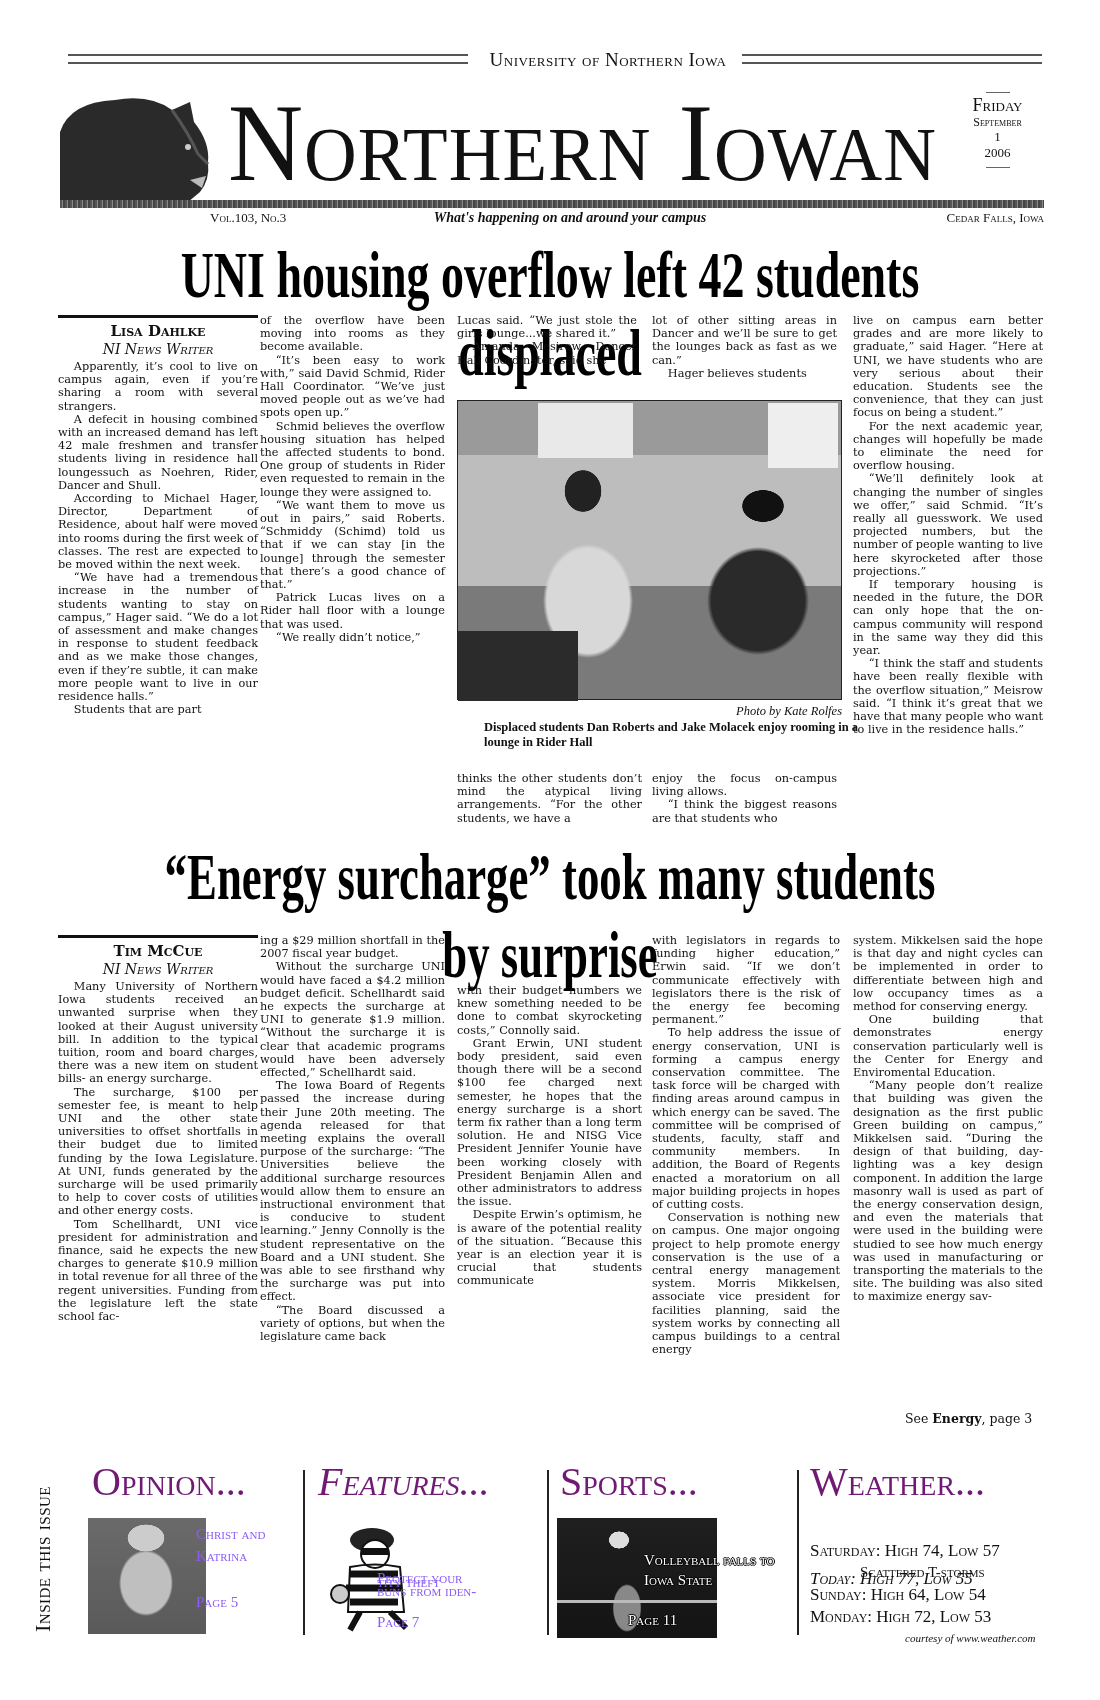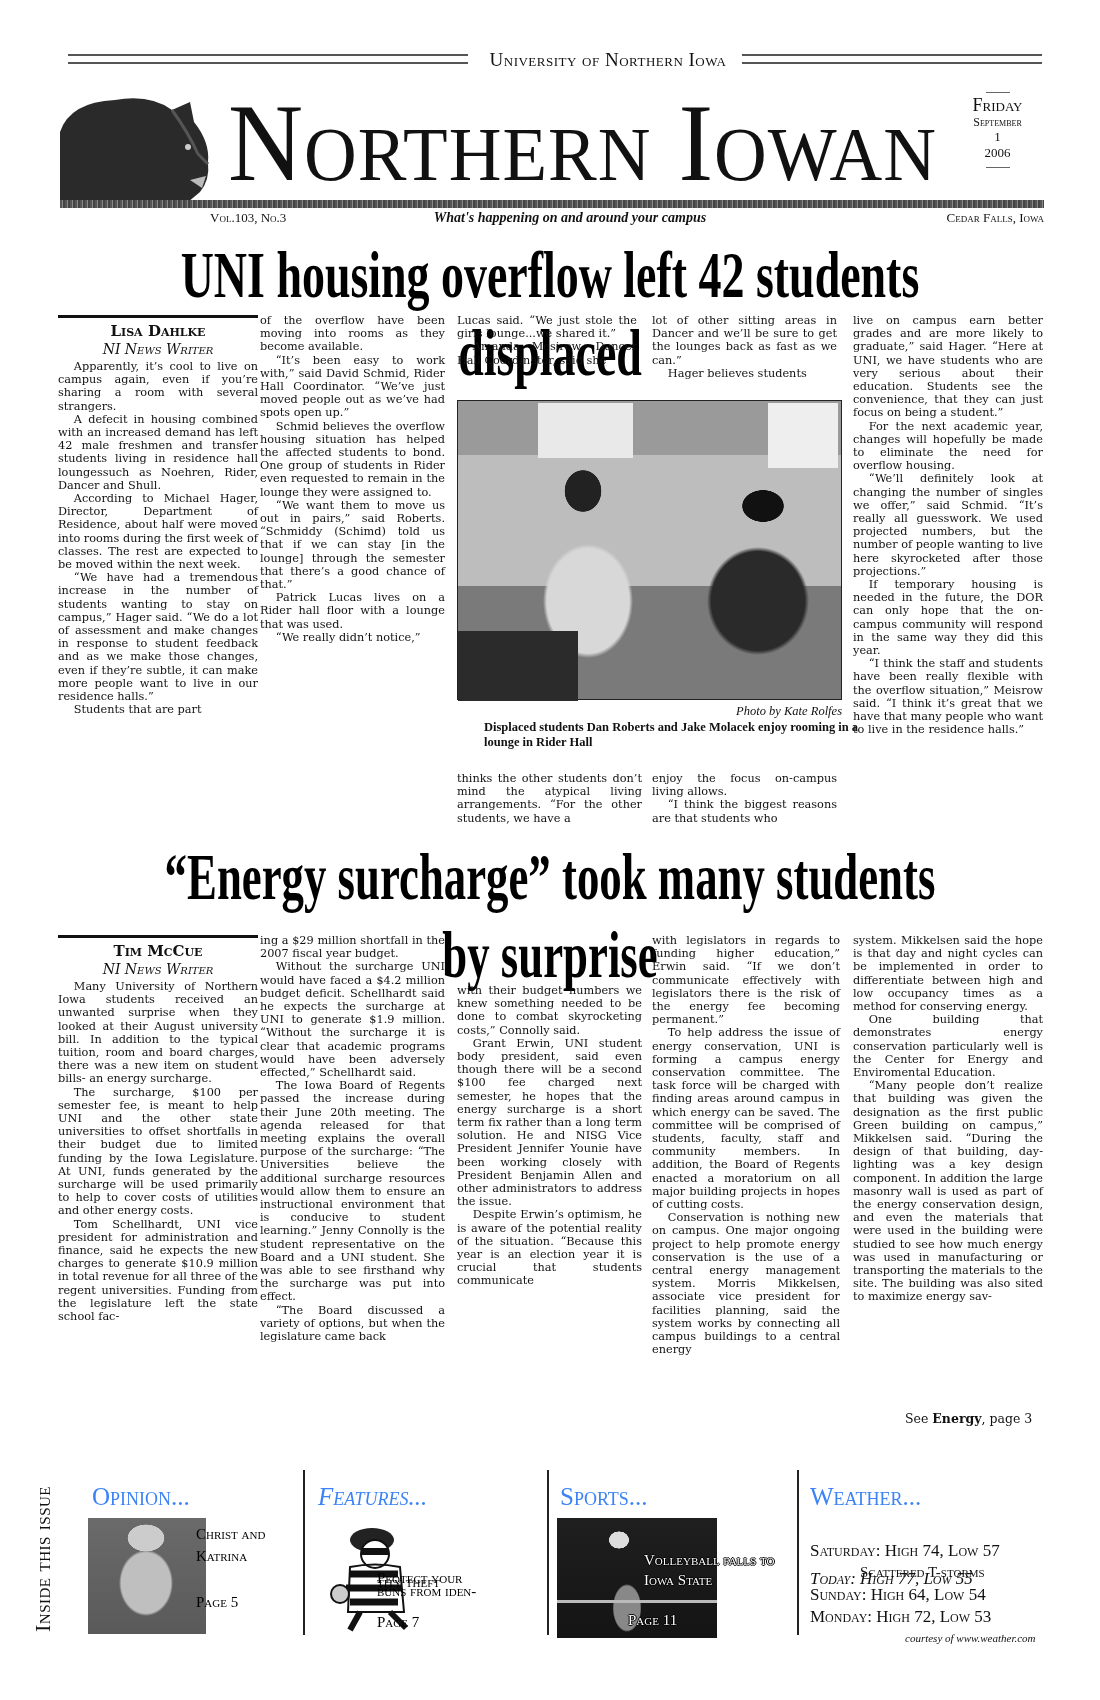--- a/index.html
+++ b/index.html
@@ -66,24 +66,24 @@
     font-family: "Liberation Serif", serif; font-weight: bold; font-size: 12.5px; line-height: 15px; }
 
   .seeref { position: absolute; left: 905px; top: 1411px; font-family: "DejaVu Serif", serif; font-size: 12.5px; }
   .seeref b { font-weight: bold; }
 
   
   .inside-label { position: absolute; left: 30px; top: 1632px; width: 160px; height: 26px;
     transform: rotate(-90deg); transform-origin: left top;
     font-family: "Liberation Serif", serif; font-variant: small-caps; font-size: 22px; letter-spacing: 0.5px; white-space: nowrap; }
   .teaser { position: absolute; top: 1462px; height: 185px; }
-  .teaser .title { font-family: "Liberation Serif", serif; font-variant: small-caps; font-size: 25px; line-height: 40px; color: #3b82f6; white-space: nowrap; margin-top: 15px; }
+  .teaser .title { font-family: "Liberation Serif", serif; font-variant: small-caps; font-size: 40px; line-height: 40px; color: #701a75; white-space: nowrap; }
   .vrule { position: absolute; top: 1470px; width: 2px; height: 165px; background: #222; }
   .thumb { position: absolute; }
-  .tx { position: absolute; font-family: "Liberation Serif", serif; font-variant: small-caps; font-size: 15px; line-height: 20px; white-space: nowrap; color: #000000; }
+  .tx { position: absolute; font-family: "Liberation Serif", serif; font-variant: small-caps; font-size: 15px; line-height: 20px; white-space: nowrap; color: #8b5cf6; }
   .tx.out { color: #fff; text-shadow: -1px 0 #000, 1px 0 #000, 0 -1px #000, 0 1px #000; }
 
   .opinion-img { left: 88px; top: 1518px; width: 118px; height: 116px;
     background: radial-gradient(ellipse 30px 22px at 58px 20px, #ccc 60%, transparent 62%),
                 radial-gradient(ellipse 45px 55px at 58px 65px, #bfbfbf 55%, transparent 60%),
                 linear-gradient(#6a6a6a, #5a5a5a); }
   .features-img { left: 320px; top: 1522px; width: 105px; height: 110px; }
   .sports-img { left: 557px; top: 1518px; width: 160px; height: 120px;
     background: radial-gradient(ellipse 14px 12px at 62px 22px, #ddd 70%, transparent 72%),
                 radial-gradient(ellipse 24px 40px at 70px 90px, #888 55%, transparent 60%),

